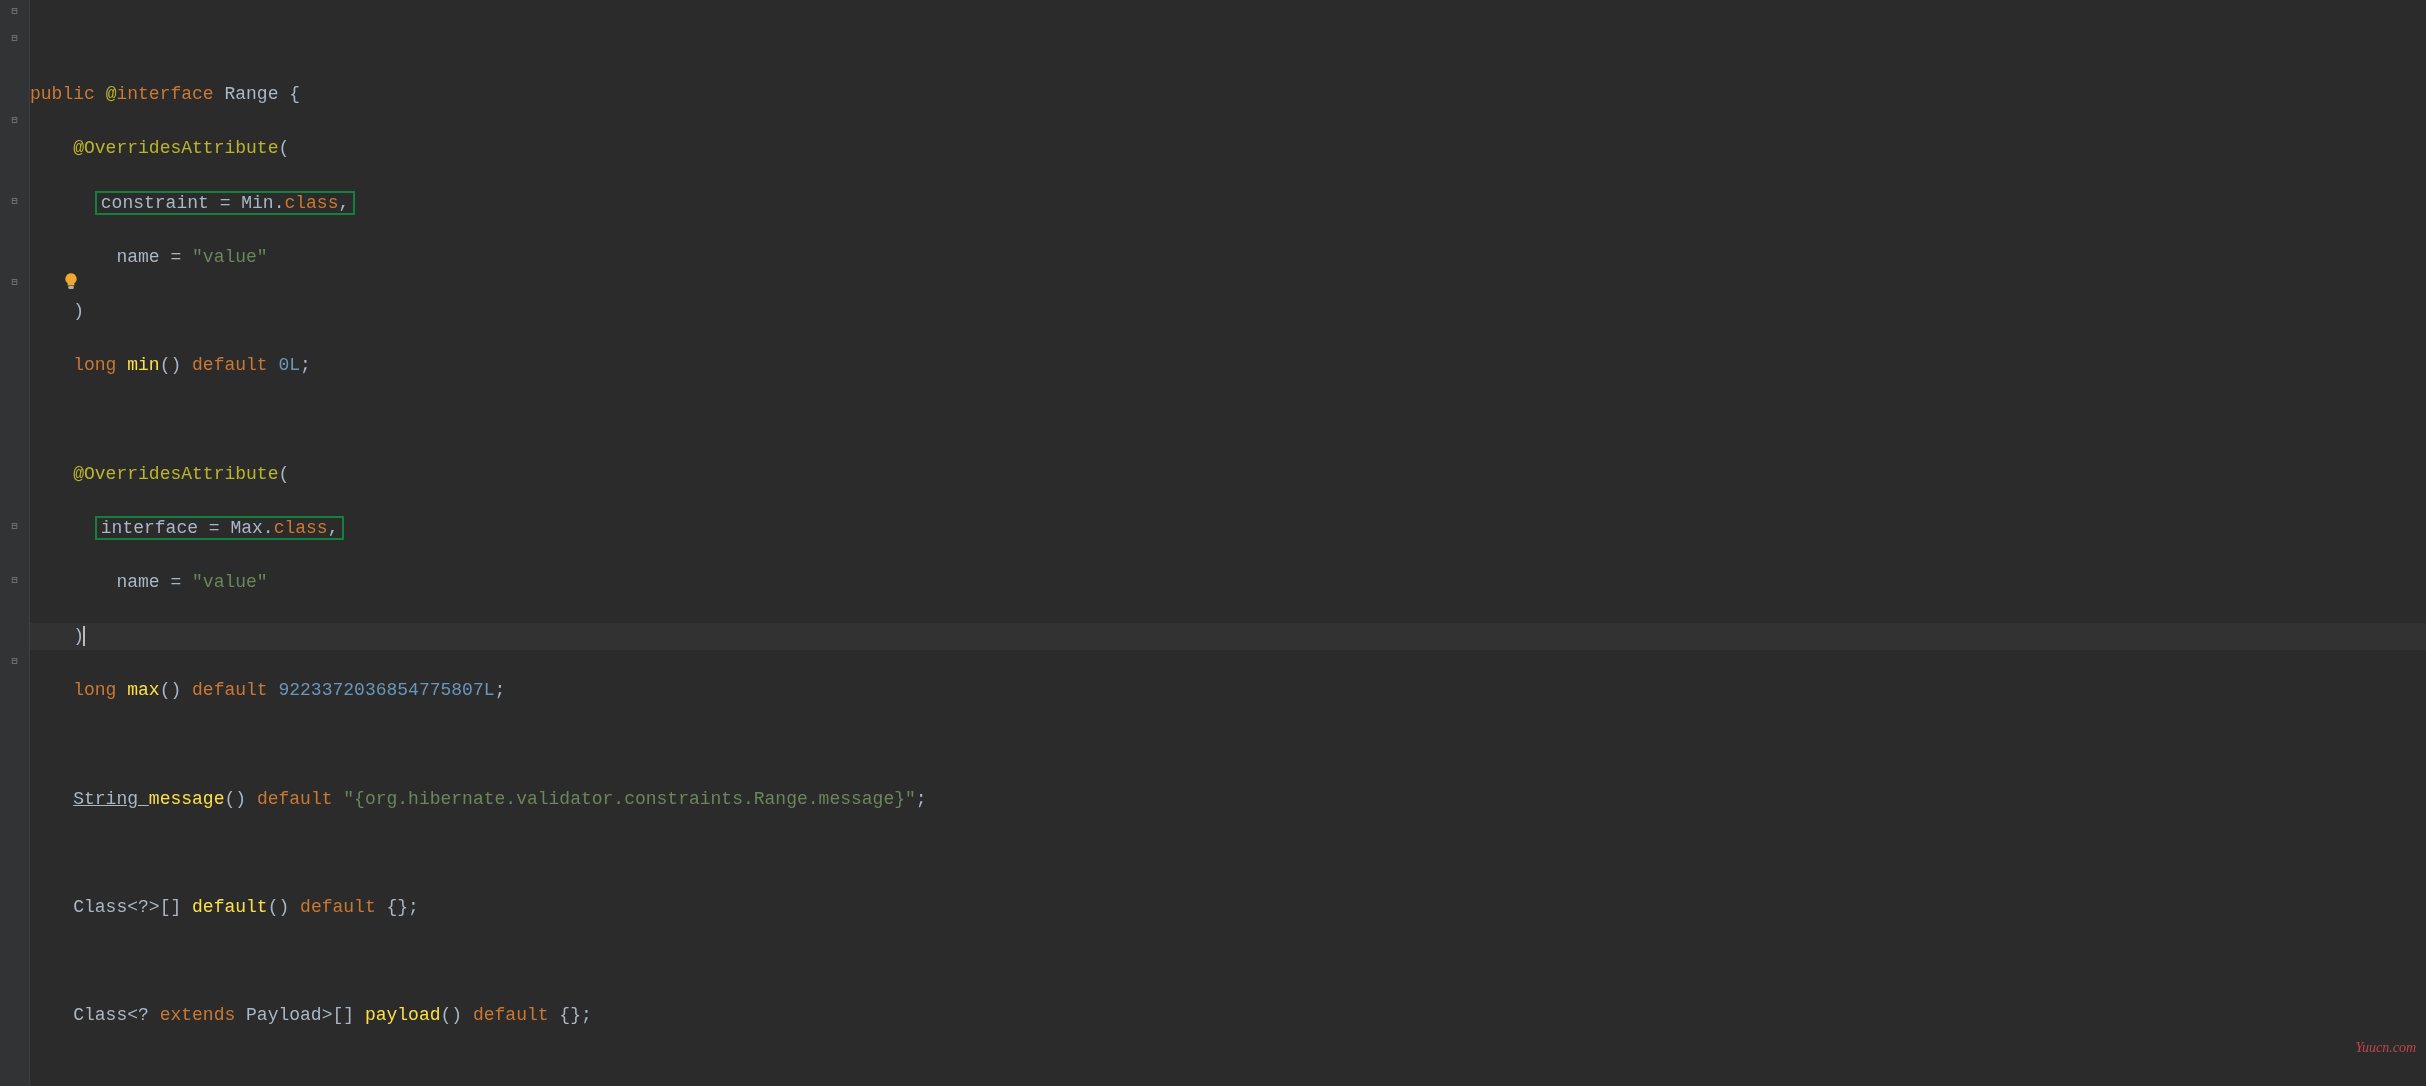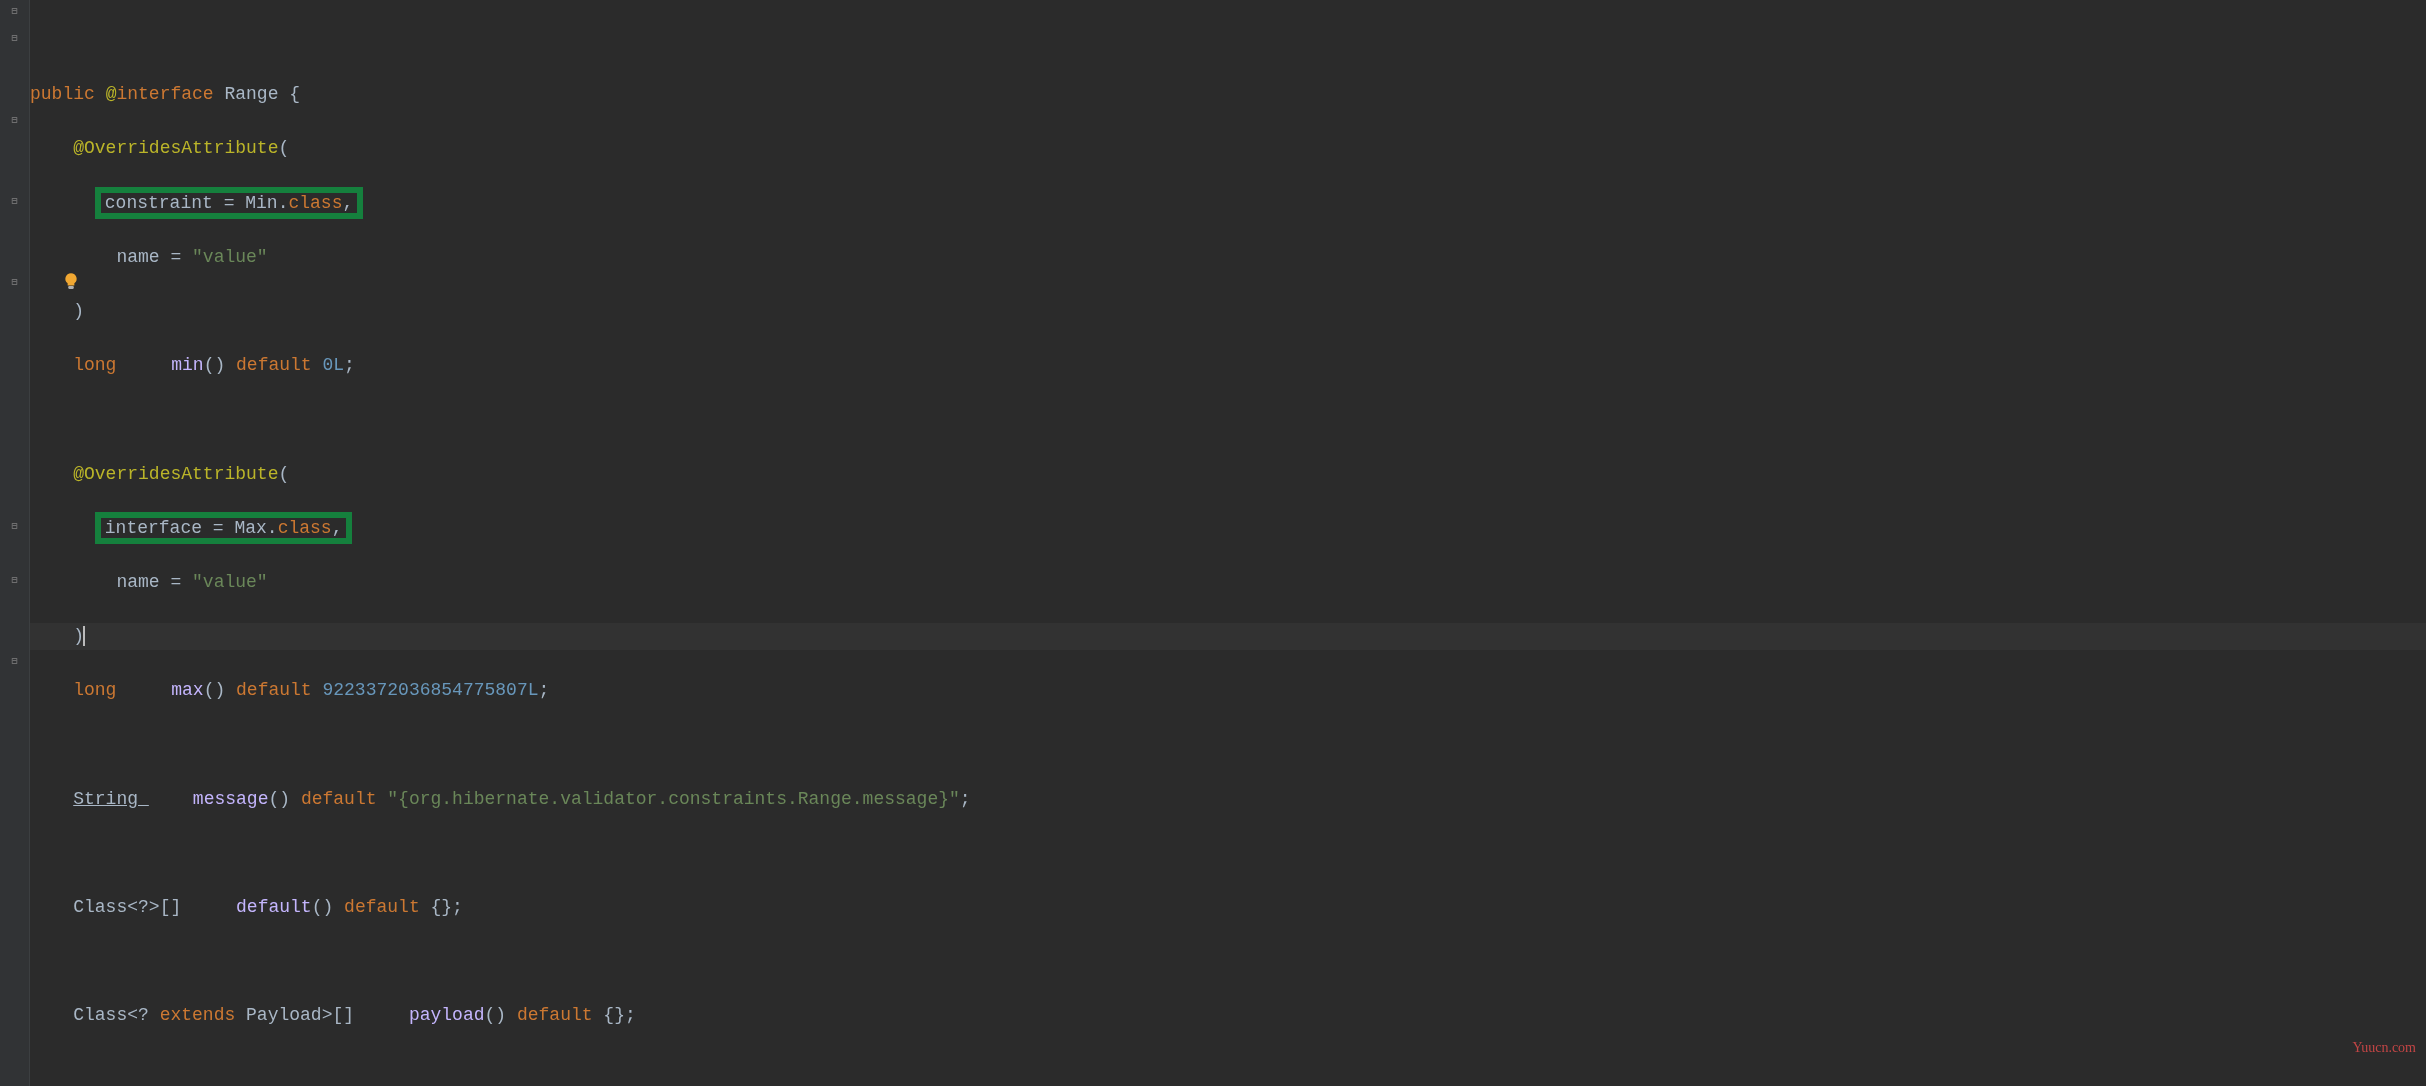--- a/index.html
+++ b/index.html
@@ -56,41 +56,42 @@
     width: 18px;
     height: 18px;
     z-index: 5;
   }
   .kw { color: #cc7832; }
   .ann { color: #bbb529; }
   .id { color: #a9b7c6; }
   .str { color: #6a8759; }
   .num { color: #6897bb; }
   .type { color: #a9b7c6; text-decoration: underline; }
-  .method { color: #c4b5fd; margin-left: 44px; }
+  .method { color: #fde047; }
   .paren { color: #a9b7c6; }
   .cls { color: #cc7832; }
   .redbox {
-    border: 6px solid #15803d;
+    border: 2px solid #15803d;
     padding: 0 4px;
   }
   .caret {
     display: inline-block;
     width: 2px;
     height: 20px;
     background: #bbb;
     vertical-align: middle;
     margin-left: -1px;
   }
   .watermark {
     position: absolute;
     right: 10px;
     bottom: 30px;
     color: #c24545;
     font-size: 14px;
+    font-style: italic;
     font-family: serif;
   }
 </style>
 </head>
 <body>
 
 <div class="editor">
   <div class="gutter">
     <span class="gutter-icon" style="top:6px;">⊟</span>
     <span class="gutter-icon" style="top:33px;">⊟</span>

